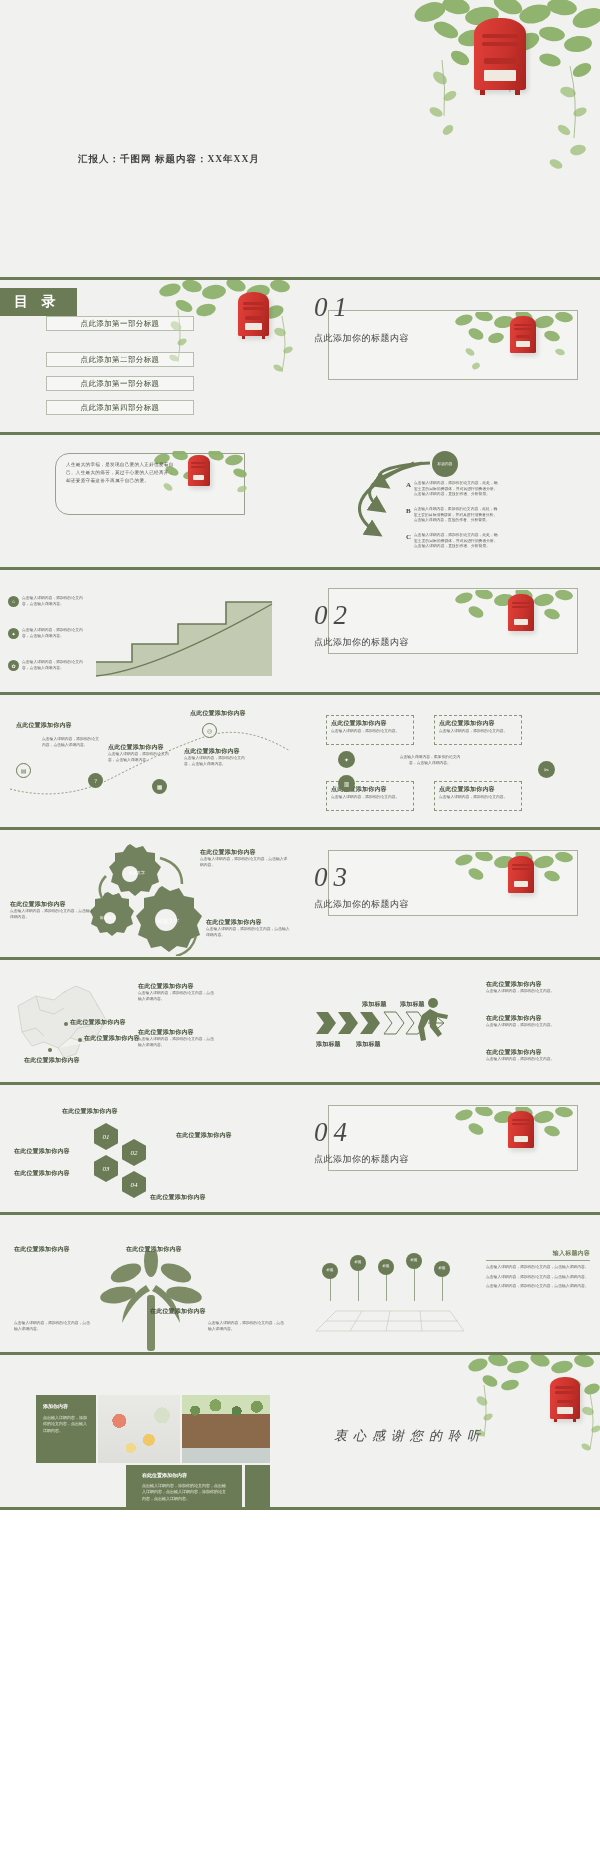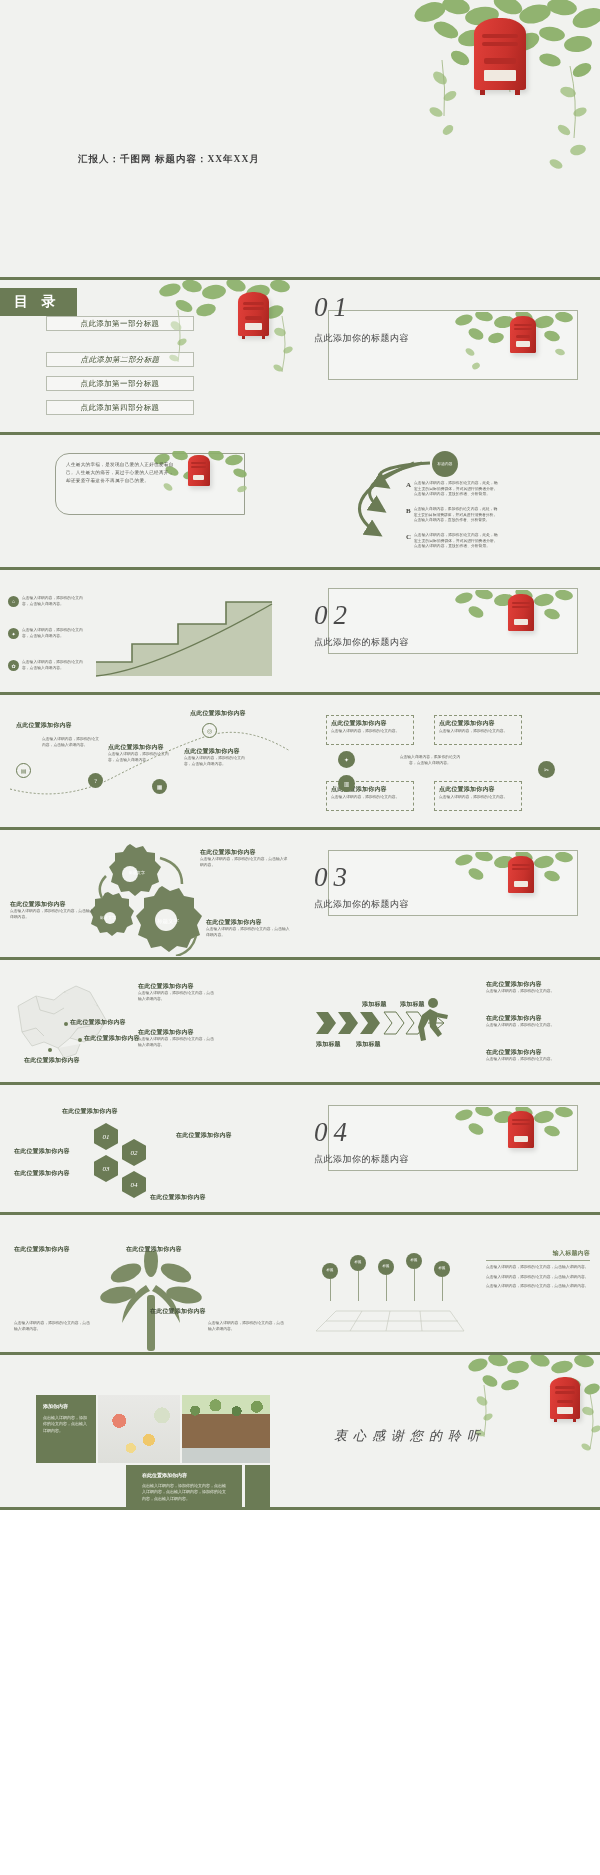--- a/index.html
+++ b/index.html
@@ -254,21 +254,21 @@
         <div class="mb-slot" style="left:7px;top:10px;width:21px;height:2.5px;"></div>
         <div class="mb-slot" style="left:7px;top:15px;width:21px;height:2.5px;"></div>
         <div class="mb-slot" style="left:9px;top:24px;width:17px;height:3.5px;"></div>
         <div class="mb-label" style="left:9px;top:31px;width:17px;height:7px;"></div>
         <div class="mb-leg" style="left:6px;top:44px;width:3px;height:3px;"></div>
         <div class="mb-leg" style="left:26px;top:44px;width:3px;height:3px;"></div>
       </div>
 
       <div class="toc-tag">目 录</div>
       <div class="toc-item" style="top:36px;">点此添加第一部分标题</div>
-      <div class="toc-item" style="top:72px;font-style:italic;">点此添加第二部分标题</div>
+      <div class="toc-item" style="top:72px;">点此添加第二部分标题</div>
       <div class="toc-item" style="top:96px;">点此添加第一部分标题</div>
       <div class="toc-item" style="top:120px;">点此添加第四部分标题</div>
     </div>
 
     <div class="slide half" style="height:155px;">
       <div class="sec-box"></div>
       <svg class="foliage" style="left:148px;top:32px;width:130px;height:68px;" viewBox="0 0 130 68">
         <g fill="#8cb06a" opacity="0.92">
           <ellipse cx="16" cy="8" rx="9" ry="5" transform="rotate(-18 16 8)"></ellipse>
           <ellipse cx="36" cy="4" rx="9" ry="5" transform="rotate(14 36 4)"></ellipse>

